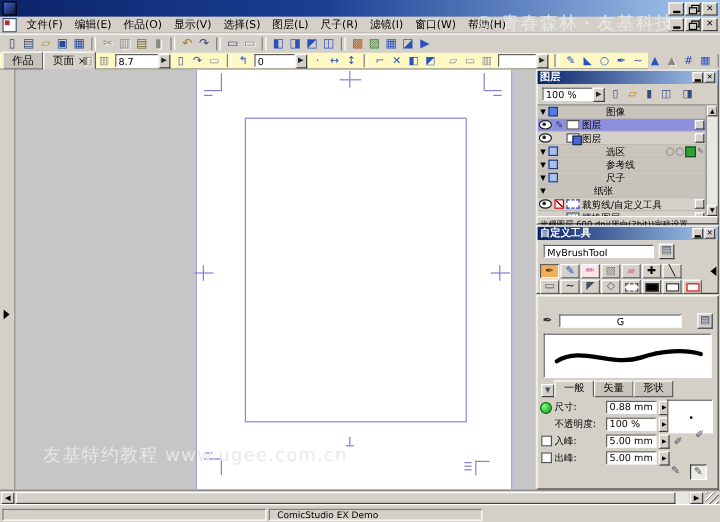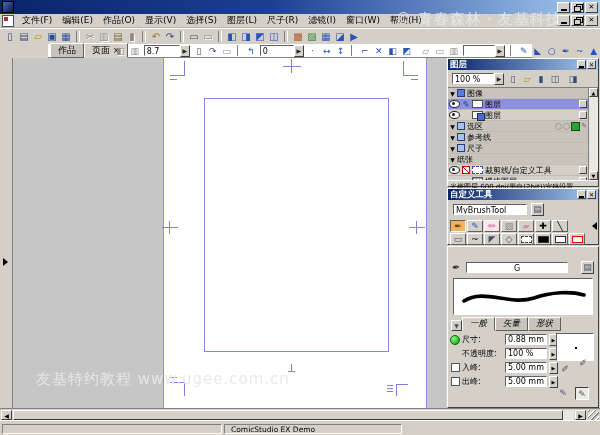--- a/index.html
+++ b/index.html
@@ -25,23 +25,23 @@
   #menubar{left:0;top:14px;width:600px;height:14px;background:#d4d0c8;
     display:flex;align-items:center;padding:0 2px;box-sizing:border-box;
     border-bottom:1px solid #b8b4ac;}
   .child-icon{width:10px;height:10px;background:#fff;border:1px solid #405070;
     position:relative;margin-right:3px;flex:none;}
   .child-icon::after{content:"";position:absolute;left:1px;top:1px;width:4px;height:4px;background:#b03030;}
   .mi{padding:0 5px;white-space:nowrap;}
   
   #toolbar-main{left:0;top:28px;width:600px;height:16px;background:#d4d0c8;
     border-top:1px solid #fff;display:flex;align-items:center;padding-left:3px;box-sizing:border-box;}
-  #toolbar-page{left:0;top:44px;width:484px;height:14px;background:#ffffff;
+  #toolbar-page{left:0;top:44px;width:540px;height:14px;background:#fef9c3;
     display:flex;align-items:center;padding-left:2px;box-sizing:border-box;
-    border-bottom:1px solid #808080;margin-left:48px;}
+    border-bottom:1px solid #808080;}
   .ti{width:14px;height:13px;font-size:10px;line-height:13px;text-align:center;flex:none;}
   .ti.small{width:14px;height:12px;font-size:9px;line-height:12px;}
   .ti.dis{color:#8a8a82 !important;text-shadow:1px 1px 0 #fff;}
   .tsep{width:2px;height:11px;border-left:1px solid #808080;border-right:1px solid #fff;margin:0 3px;flex:none;}
   .tspace{flex:none;}
   .combo{display:flex;align-items:center;margin:0 2px;flex:none;}
   .combo-box{height:11px;background:#fff;border:1px solid;border-color:#606060 #fff #fff #606060;
     font-size:8px;line-height:11px;padding:0 2px;overflow:hidden;box-sizing:border-box;}
   .combo-btn{width:10px;height:12px;background:#d4d0c8;border:1px solid;
     border-color:#fff #404040 #404040 #fff;font-size:6px;line-height:10px;text-align:center;color:#222;box-sizing:border-box;}
@@ -87,21 +87,21 @@
   
   #ltb{height:15px;display:flex;align-items:center;padding:1px 2px;}
   #ltree{position:relative;height:92px;border-top:1px solid #808080;background:#d4d0c8;overflow:hidden;}
   .lrow{height:10px;display:flex;align-items:center;font-size:8px;
     border-bottom:1px solid #c0bcb4;padding-right:11px;box-sizing:content-box;}
   .lrow.group{background:#c8c4bc;}
   .lrow.lsel{background:#8f8fdf;}
   .tri{font-size:6px;width:9px;text-align:center;flex:none;}
   .gicon{width:8px;height:8px;margin-right:2px;border:1px solid #283c80;background:#5a7ae0;flex:none;box-sizing:border-box;}
   .gicon.lite{background:#a8c0f0;}
-  .glabel{white-space:nowrap;}
+  .glabel{white-space:nowrap;margin-left:38px;}
   .gex{margin-left:auto;display:flex;gap:1px;align-items:center;}
   .dotic{width:5px;height:5px;border:1px solid #9a9a92;border-radius:50%;}
   .greenic{width:7px;height:7px;background:#30a030;border:1px solid #105010;}
   .penic{font-size:7px;color:#667;}
   .cell{width:12px;display:flex;justify-content:center;align-items:center;flex:none;}
   .eye{width:9px;height:6px;border:1px solid #222;border-radius:50%;background:#fff;position:relative;}
   .eye::after{content:"";position:absolute;left:2px;top:0.5px;width:3px;height:3px;border-radius:50%;background:#222;}
   .penmark{font-size:8px;color:#204080;}
   .noedit{width:8px;height:8px;border:1px solid #c00;background:
     linear-gradient(to top right,transparent 44%,#c00 44%,#c00 56%,transparent 56%),#fff;box-sizing:border-box;}
@@ -410,21 +410,21 @@
     <div class="panel" id="custompanel" style="left:1px;top:130px;width:152px;height:57px;">
       <div class="ptitle">
         <span>自定义工具</span>
         <div class="pbtns">
           <div class="pbtn min"></div>
           <div class="pbtn">✕</div>
         </div>
       </div>
       <div id="ctoolrow">
         <div class="combo">
-          <div class="combo-box" style="width:74px;">MyBrushTool</div>
+          <div class="combo-box" style="width:92px;">MyBrushTool</div>
         </div>
         <div class="sqbtn">▤</div>
       </div>
       <div id="ctools">
           <div class="tgrid">
             <div class="tcell sel" style="color: rgb(106, 58, 16);">✒</div>
             <div class="tcell" style="color: rgb(42, 82, 190);">✎</div>
             <div class="tcell" style="color: rgb(192, 96, 128); background: rgb(251, 228, 234);">✏</div>
             <div class="tcell" style="color: rgb(136, 136, 136);">▨</div>
             <div class="tcell" style="color: rgb(208, 144, 168);">▰</div>
@@ -456,21 +456,21 @@
       <div style="position:absolute;left:4px;top:15px;font-size:10px;color:#333;">✒</div>
       <div class="combo" style="position:absolute;left:16px;top:15px;">
         <div class="combo-box" style="width:102px;text-align:center;">G</div>
       </div>
       <div class="sqbtn" style="position:absolute;left:133px;top:14px;">▤</div>
       <div class="sunkenbox" style="position:absolute;left:5px;top:31px;width:140px;height:37px;">
         <svg width="138" height="35" viewBox="0 0 138 35">
           <path d="M10 22 C 30 9, 55 27, 80 19 C 97 13, 117 12, 130 16" stroke="#000" fill="none" stroke-width="3.6" stroke-linecap="round"></path>
         </svg>
       </div>
-      <div style="position:absolute;left:3px;top:70px;display:flex;align-items:flex-end;font-style:italic;">
+      <div style="position:absolute;left:3px;top:70px;display:flex;align-items:flex-end;">
         <div class="sqbtn" style="width:11px;height:11px;font-size:6px;line-height:9px;">▼</div>
         <div id="ptabs" style="display:flex;">
             <div class="ptab active">一般</div>
             <div class="ptab">矢量</div>
             <div class="ptab">形状</div>
           </div>
       </div>
       <div id="orows" style="position:absolute;left:2px;top:85px;width:104px;">
           <div class="orow">
             <span class="ledcell">

